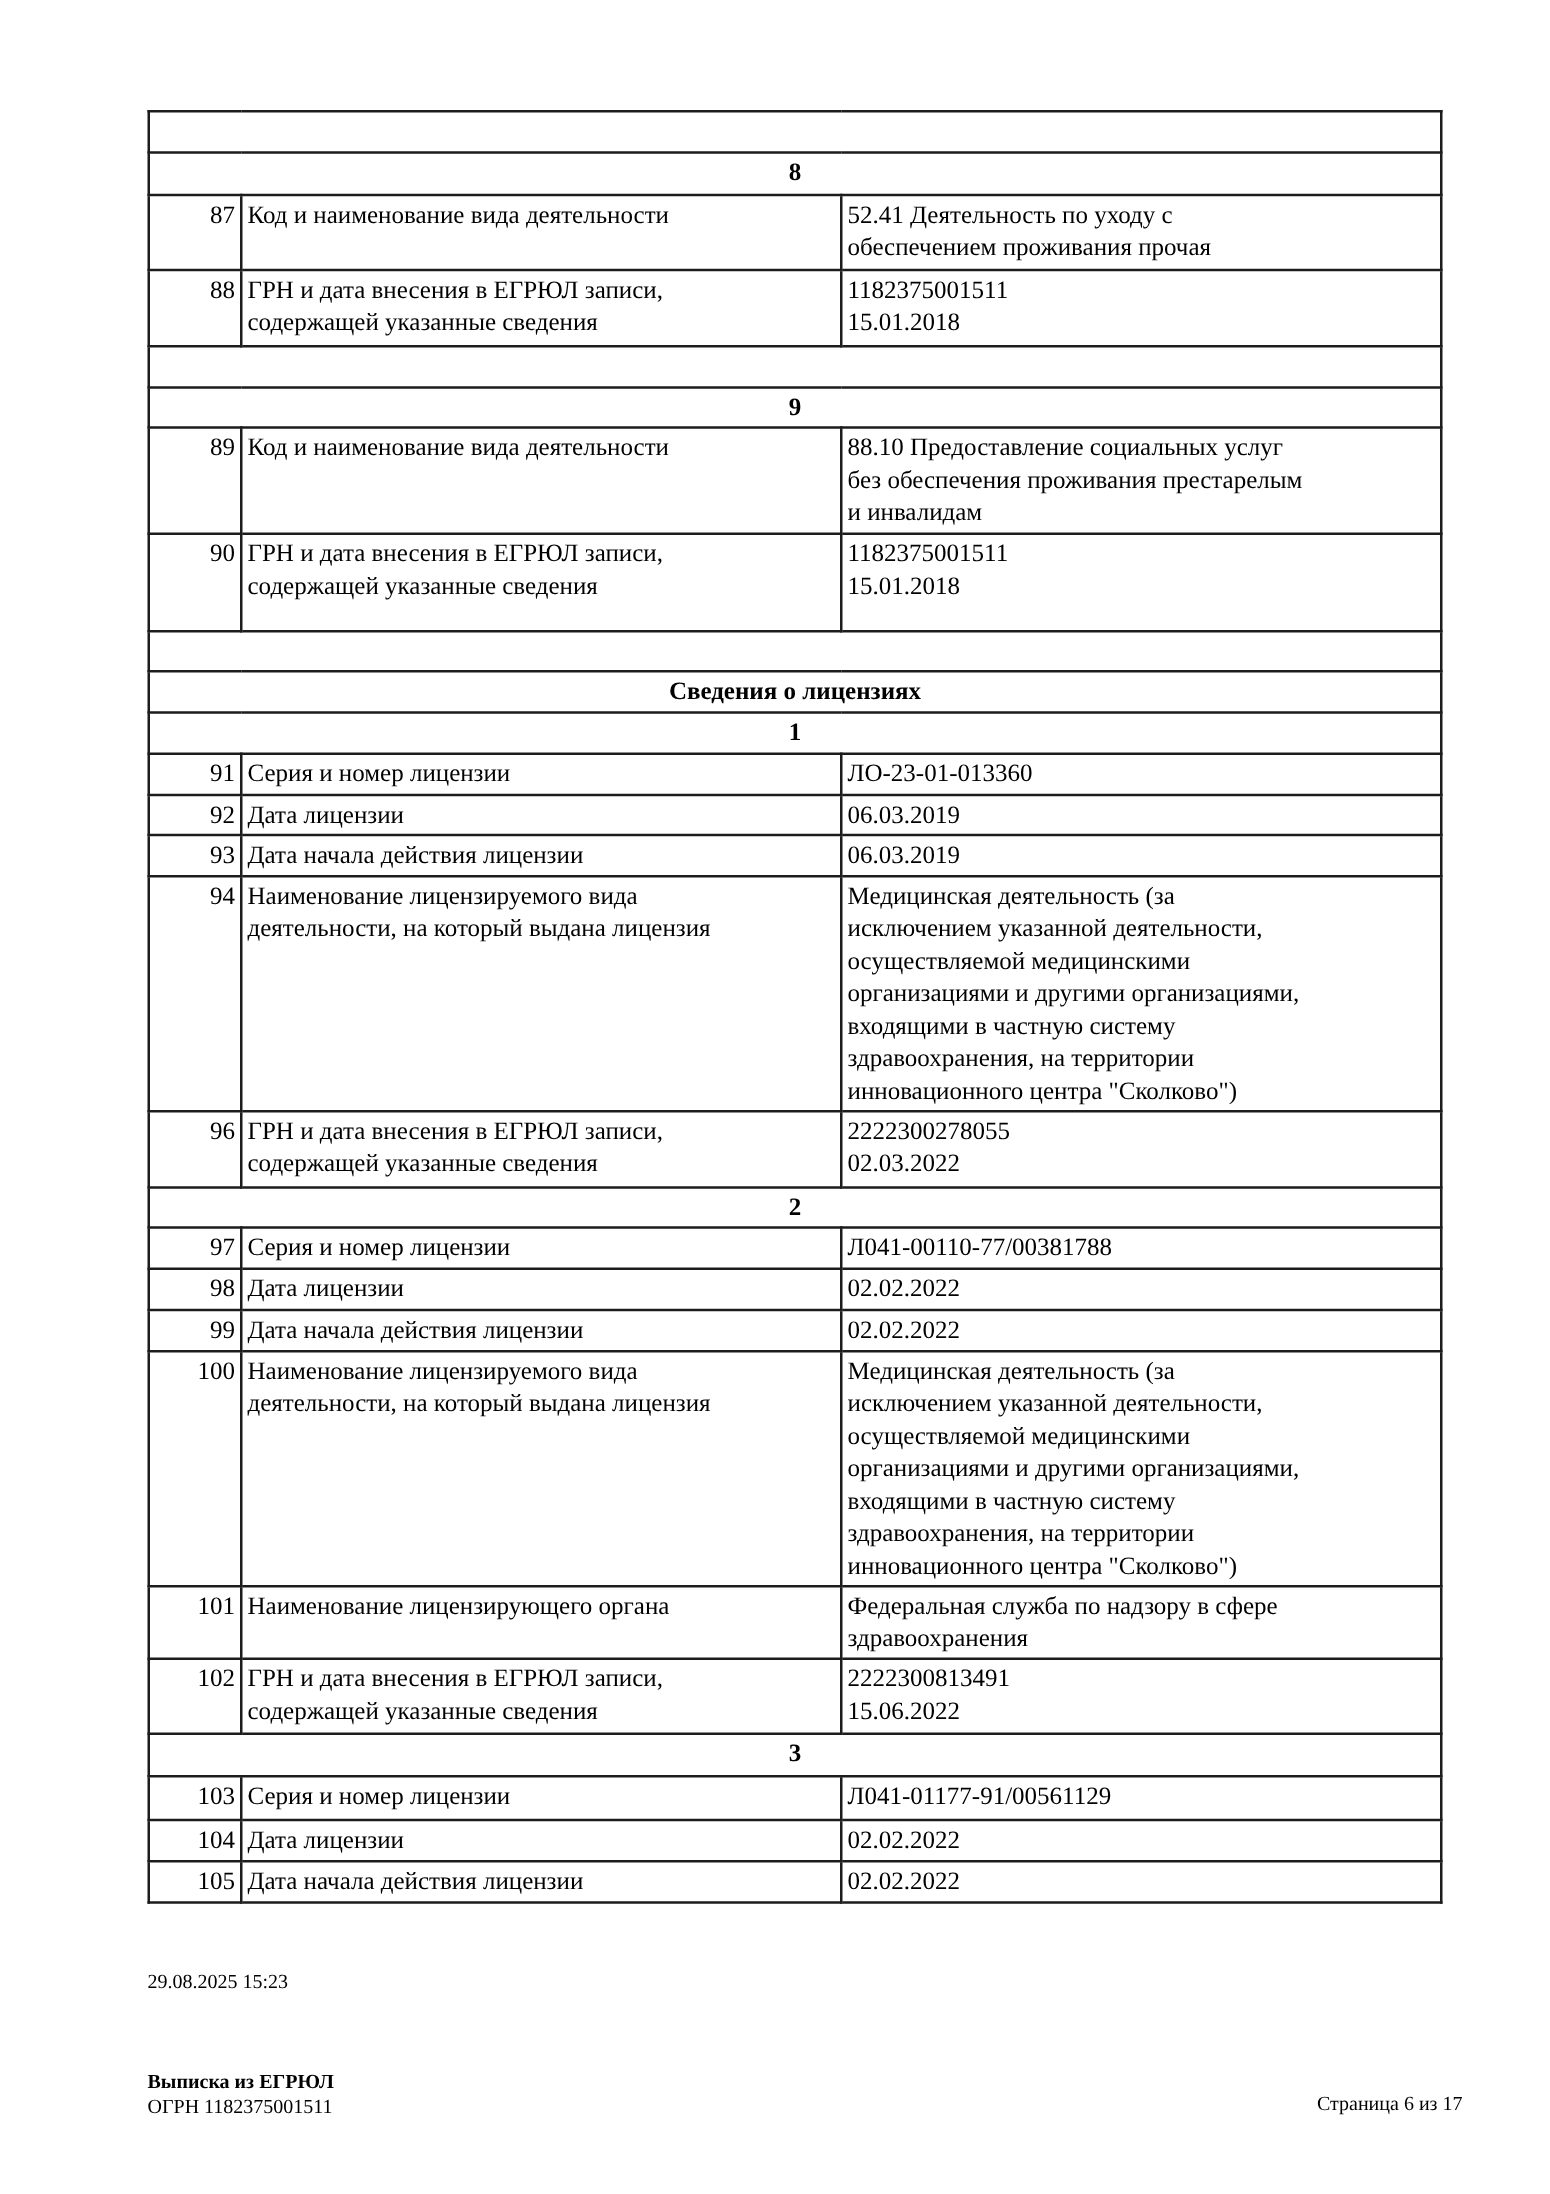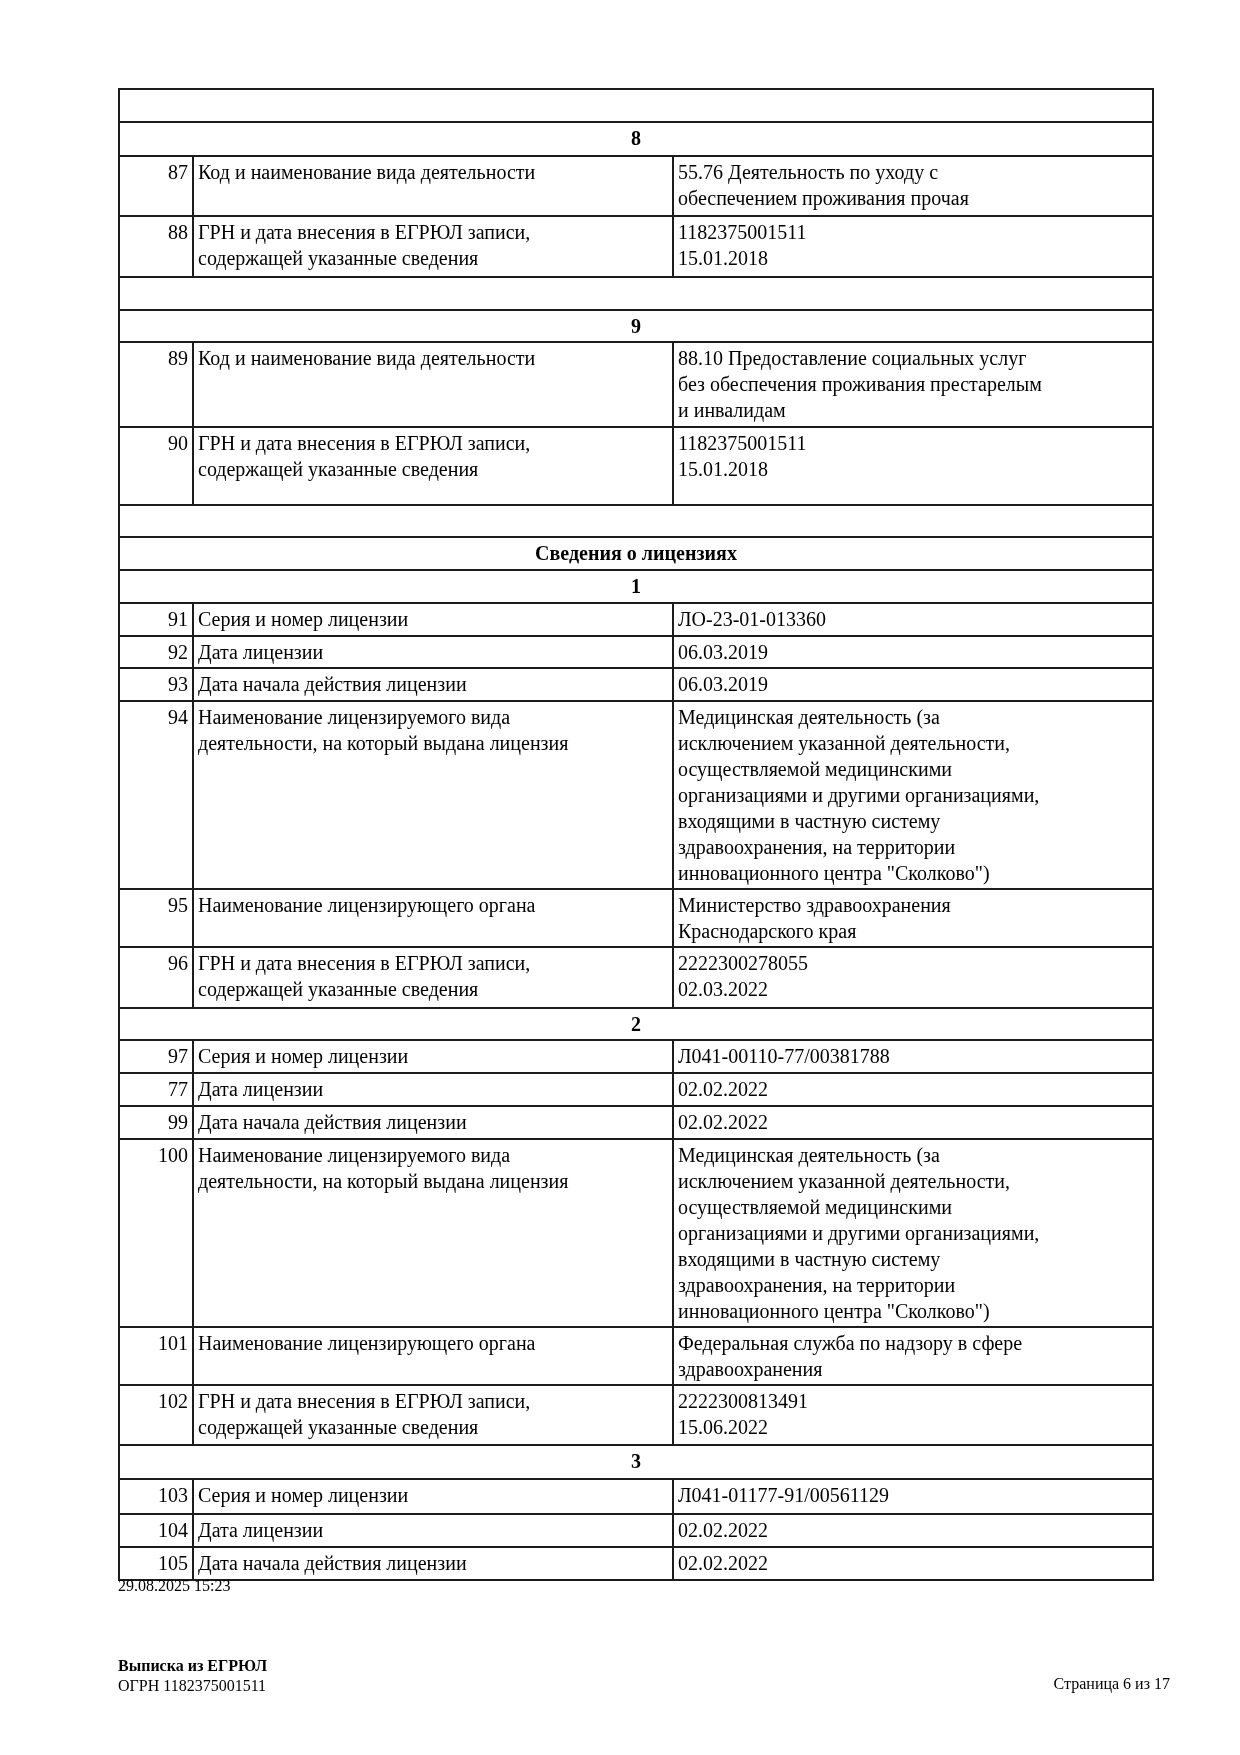--- a/index.html
+++ b/index.html
@@ -55,21 +55,21 @@
     <tr style="height:33px">
         <td colspan="3"></td>
       </tr>
 
     <tr style="height:34px">
         <td colspan="3" class="c-section">8</td>
       </tr>
     <tr style="height:60px">
       <td class="c-num">87</td>
       <td class="c-label">Код и наименование вида деятельности</td>
-      <td class="c-value">55.76 Деятельность по уходу с
+      <td class="c-value">52.41 Деятельность по уходу с
 обеспечением проживания прочая</td>
     </tr>
     <tr style="height:61px">
       <td class="c-num">88</td>
       <td class="c-label">ГРН и дата внесения в ЕГРЮЛ записи,
 содержащей указанные сведения</td>
       <td class="c-value">1182375001511
 15.01.2018</td>
     </tr>
 
@@ -125,44 +125,38 @@
       <td class="c-label">Наименование лицензируемого вида
 деятельности, на который выдана лицензия</td>
       <td class="c-value">Медицинская деятельность (за
 исключением указанной деятельности,
 осуществляемой медицинскими
 организациями и другими организациями,
 входящими в частную систему
 здравоохранения, на территории
 инновационного центра "Сколково")</td>
     </tr>
-    <tr style="height:57px">
-      <td class="c-num">95</td>
-      <td class="c-label">Наименование лицензирующего органа</td>
-      <td class="c-value">Министерство здравоохранения
-Краснодарского края</td>
-    </tr>
     <tr style="height:61px">
       <td class="c-num">96</td>
       <td class="c-label">ГРН и дата внесения в ЕГРЮЛ записи,
 содержащей указанные сведения</td>
       <td class="c-value">2222300278055
 02.03.2022</td>
     </tr>
 
     <tr style="height:32px">
         <td colspan="3" class="c-section">2</td>
       </tr>
     <tr style="height:33px">
       <td class="c-num">97</td>
       <td class="c-label">Серия и номер лицензии</td>
       <td class="c-value">Л041-00110-77/00381788</td>
     </tr>
     <tr style="height:33px">
-      <td class="c-num">77</td>
+      <td class="c-num">98</td>
       <td class="c-label">Дата лицензии</td>
       <td class="c-value">02.02.2022</td>
     </tr>
     <tr style="height:33px">
       <td class="c-num">99</td>
       <td class="c-label">Дата начала действия лицензии</td>
       <td class="c-value">02.02.2022</td>
     </tr>
     <tr style="height:187px">
       <td class="c-num">100</td>

